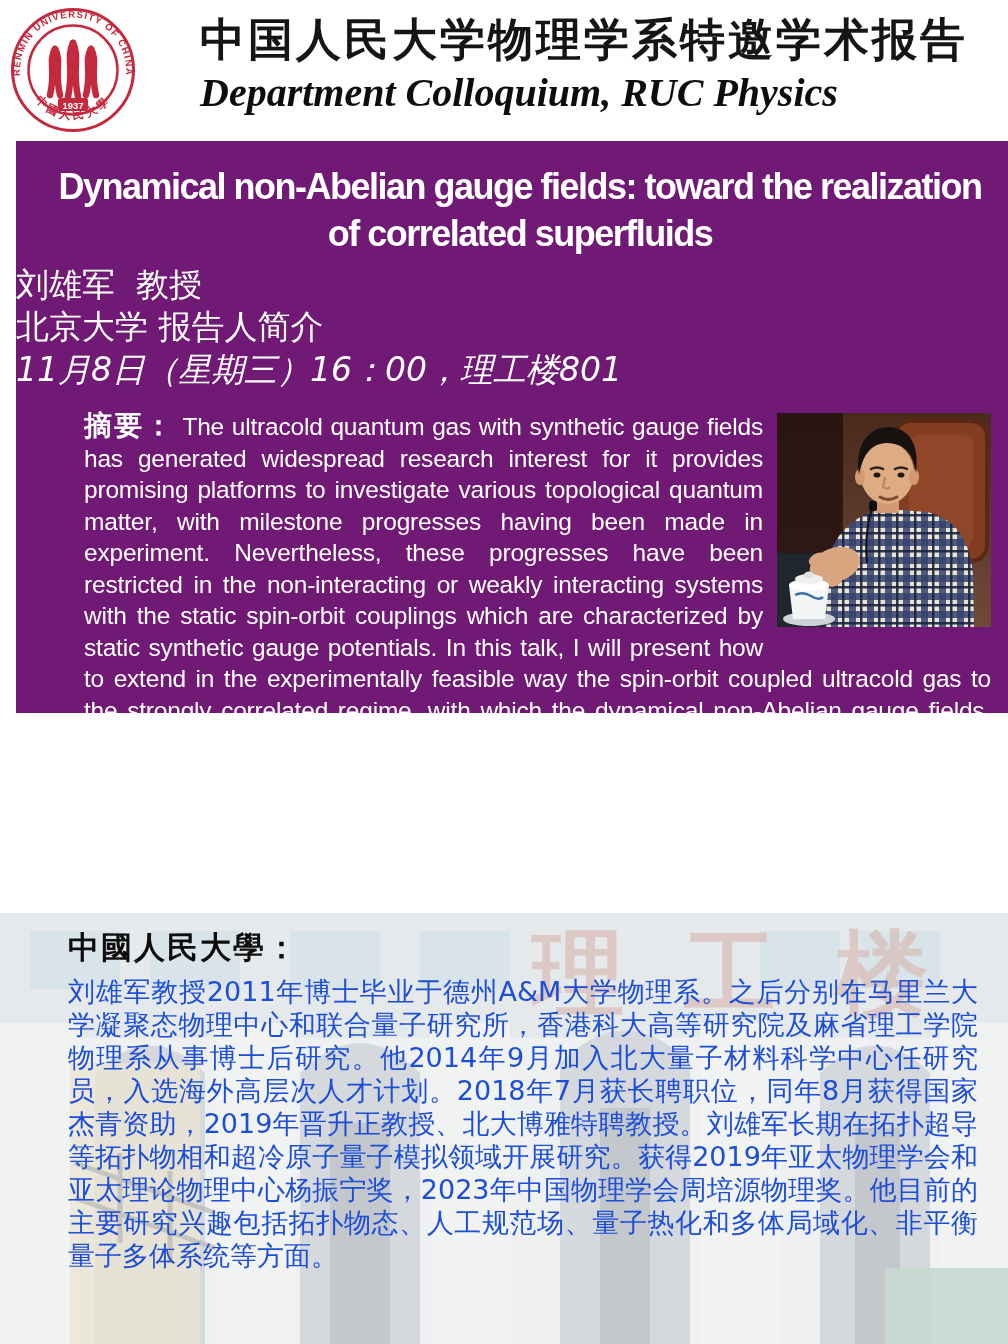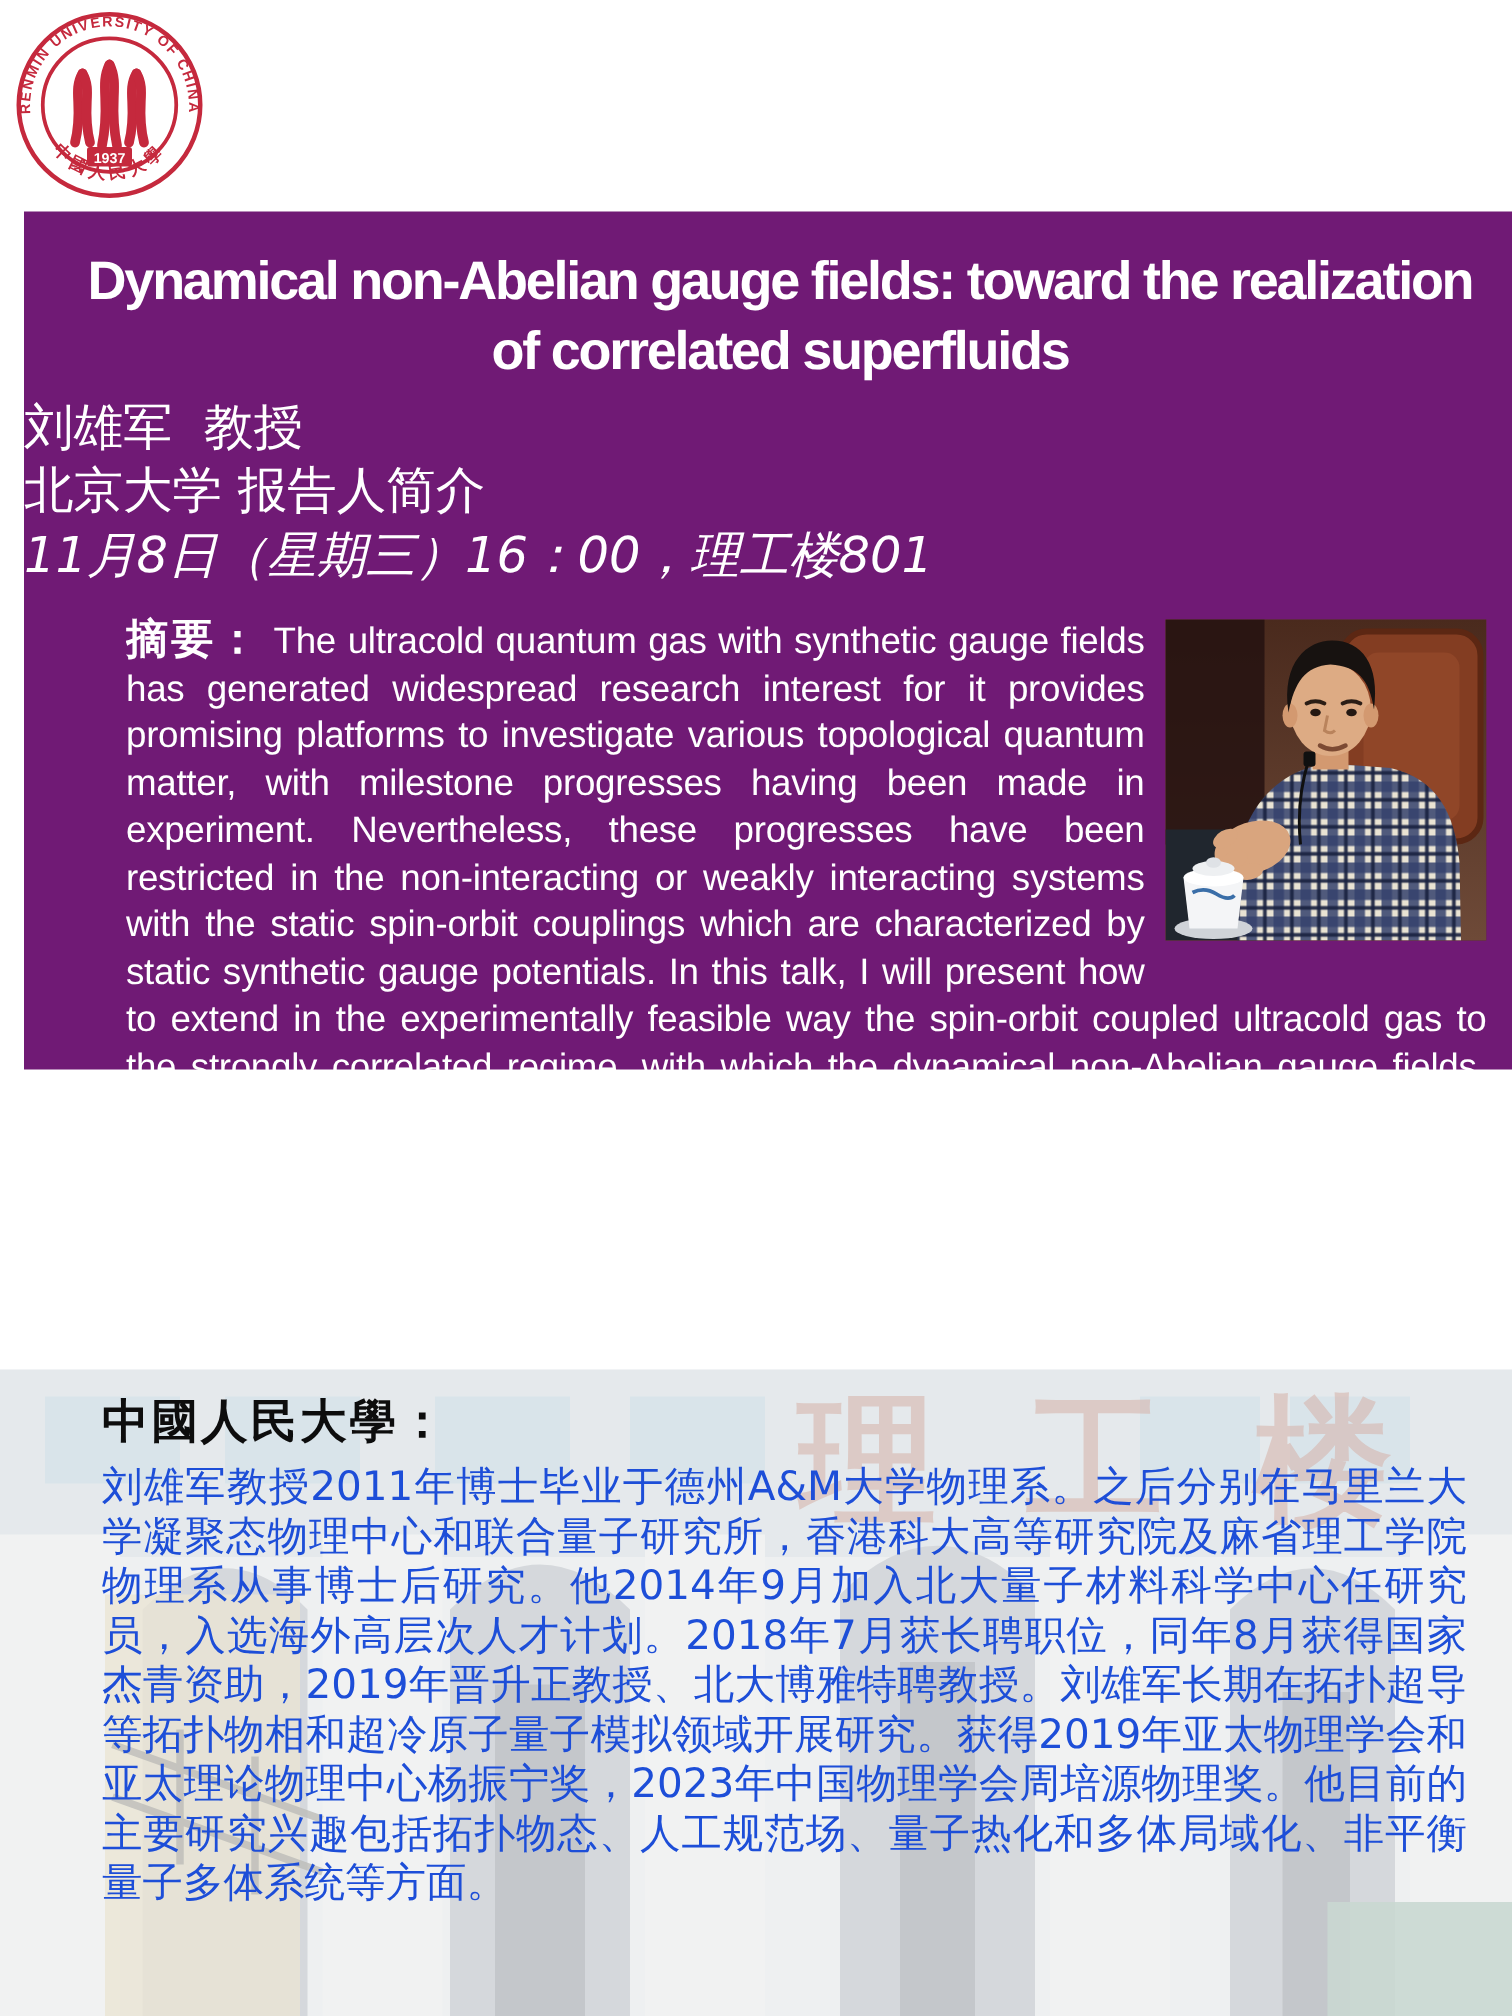--- a/index.html
+++ b/index.html
@@ -91,20 +91,24 @@
         <path d="M45,42 C38,54 46,64 40,88"></path>
         <path d="M45,42 C52,54 44,64 50,88"></path>
         <path d="M63,36 C56,50 64,62 58,90"></path>
         <path d="M63,36 C70,50 62,62 68,90"></path>
         <path d="M81,42 C74,54 82,64 76,88"></path>
         <path d="M81,42 C88,54 80,64 86,88"></path>
       </g>
       <rect x="48" y="91" width="30" height="13" rx="2" fill="#c5293d"></rect>
       <text x="63" y="101.5" text-anchor="middle" font-family="Liberation Sans, sans-serif" font-size="9.5" font-weight="bold" fill="#ffffff">1937</text>
     </svg>
+  </div>
+  <div class="header-titles">
+    <div class="title-cn">中国人民大学物理学系特邀学术报告</div>
+    <div class="title-en">Department Colloquium, RUC Physics</div>
   </div>
 </div>
 
 <div class="banner">
   <div class="talk-title">
     <span class="line">Dynamical non-Abelian gauge fields: toward the realization</span>
     <span class="line">of correlated superfluids</span>
   </div>
   <div class="banner-cjk speaker">刘雄军  教授</div>
   <div class="banner-cjk affiliation">北京大学 报告人简介</div>

